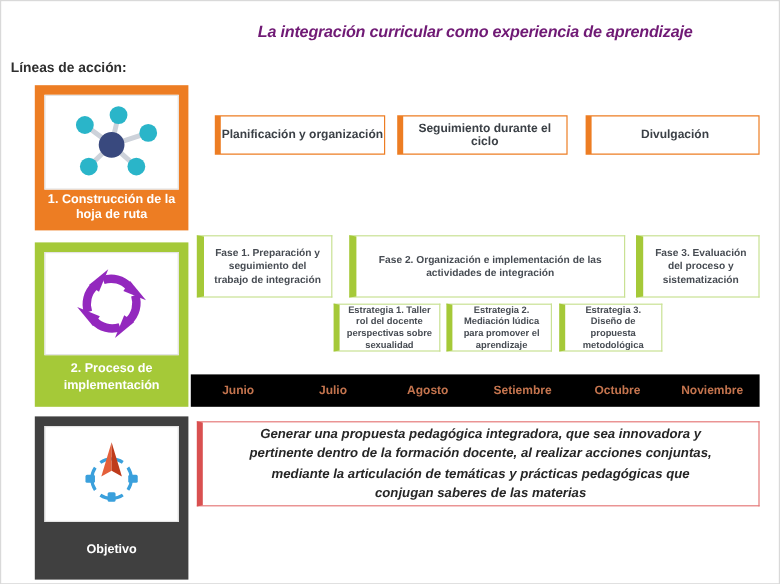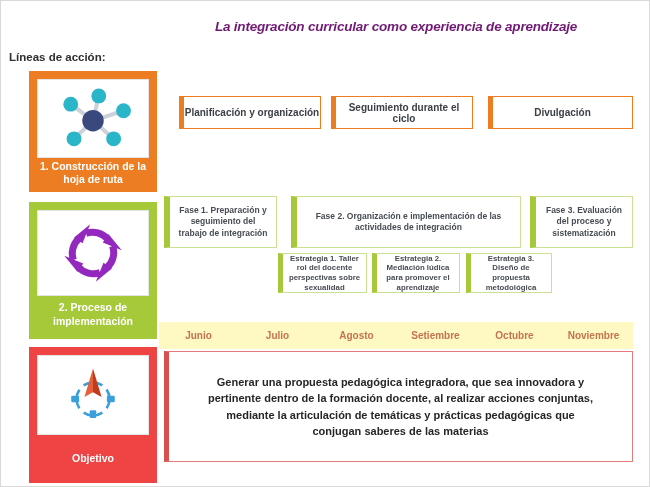--- a/index.html
+++ b/index.html
@@ -35,21 +35,21 @@
   }
   .side-box .caption{
     flex:1;display:flex;align-items:center;justify-content:center;
     text-align:center;color:#ffffff;font-weight:bold;
     font-size:10.5px;line-height:1.25;padding:2px 2px;
   }
   .side-1{top:70px;height:121px;background:#ED7D23;}
   .side-1 .panel{height:77px;}
   .side-2{top:201px;height:137px;background:#A5C938;}
   .side-2 .panel{height:84px;}
-  .side-3{top:346px;height:136px;background:#ef4444;}
+  .side-3{top:346px;height:136px;background:#404040;}
   .side-3 .panel{height:78px;}
   .side-3 .caption{align-items:flex-end;padding-bottom:12px;}
   
   .action-box{
     position:absolute;top:95px;height:33px;background:#ffffff;
     border:1px solid #ED7D23;border-left:5px solid #ED7D23;
     box-sizing:border-box;display:flex;align-items:center;justify-content:center;
     font-size:10px;font-weight:bold;color:#3b4046;text-align:center;
   }
   .action-1{left:178px;width:142px;}
@@ -66,33 +66,34 @@
   .phase-1{left:163px;width:113px;}
   .phase-2{left:290px;width:230px;}
   .phase-3{left:529px;width:103px;}
   .strategy-box{top:252px;height:40px;font-size:7.8px;line-height:1.25;padding:2px 4px;border-left-width:5px;}
   .strategy-1{left:277px;width:89px;}
   .strategy-2{left:371px;width:88px;}
   .strategy-3{left:465px;width:86px;}
   
   .timeline{
     position:absolute;left:158px;top:311px;width:474px;height:27px;
-    background:#fef9c3;display:flex;align-items:center;margin-top:10px;
+    background:#000000;display:flex;align-items:center;
   }
   .timeline .month{
     flex:1;text-align:center;color:#C4744E;
     font-size:10px;font-weight:bold;
   }
   
   .objective-box{
-    position:absolute;left:163px;top:350px;width:469px;height:111px;
+    position:absolute;left:163px;top:350px;width:469px;height:71px;
     background:#ffffff;box-sizing:border-box;
     border:1px solid #e57a7a;border-left:5px solid #D95050;
     display:flex;align-items:center;justify-content:center;
     padding:4px 32px;
+    font-style:italic;
   }
   .objective-text{
     font-size:11px;font-weight:bold;color:#262626;
     line-height:1.5;text-align:center;
   }
   svg{display:block;}
 </style>
 </head>
 <body>
 

